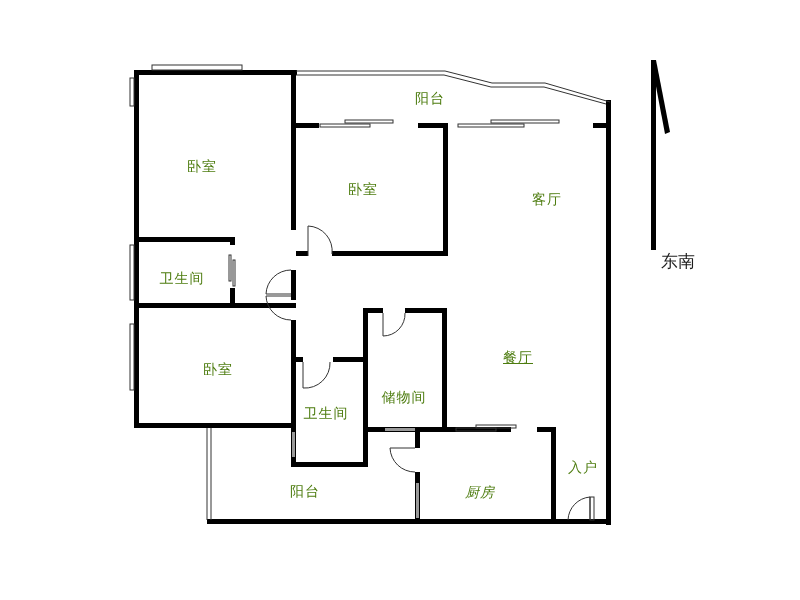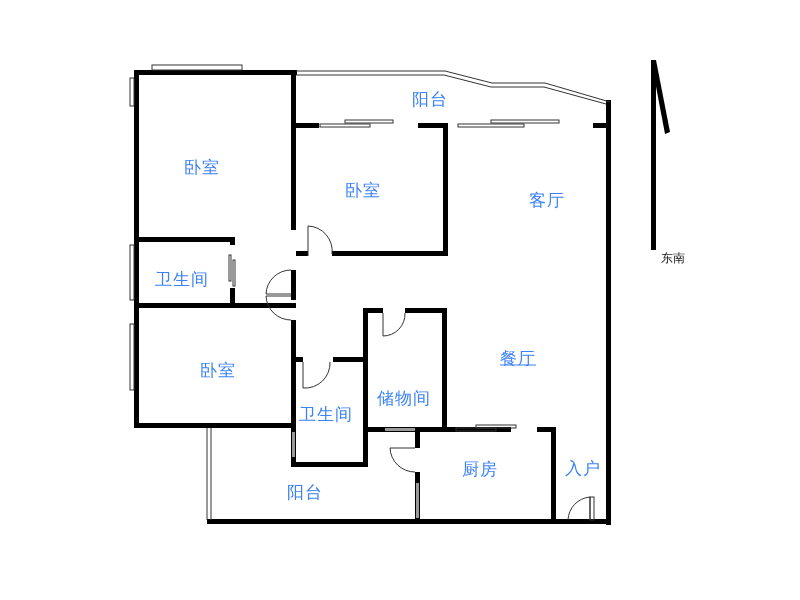--- a/index.html
+++ b/index.html
@@ -1,19 +1,19 @@
 <!DOCTYPE html>
 <html><head>
 <meta charset="utf-8">
 <style>
   html, body { margin: 0; padding: 0; background: #ffffff; }
   body { width: 800px; height: 600px; position: relative; overflow: hidden; font-family: "DejaVu Sans", sans-serif; }
   #plan { position: absolute; left: 0; top: 0; }
-  .room-label { position: absolute; font-size: 17px; color: #3b82f6; white-space: nowrap; transform: translate(-50%, -50%); letter-spacing: 1px; }
-  .compass-label { position: absolute; font-size: 12px; color: #1a1a1a; white-space: nowrap; }
+  .room-label { position: absolute; font-size: 14px; color: #4d7c0f; white-space: nowrap; transform: translate(-50%, -50%); letter-spacing: 1px; }
+  .compass-label { position: absolute; font-size: 17px; color: #1a1a1a; white-space: nowrap; }
 </style>
 </head>
 <body>
 
 <svg id="plan" width="800" height="600" viewBox="0 0 800 600" xmlns="http://www.w3.org/2000/svg">
   <g fill="#000">
 
     <rect x="134" y="70" width="5" height="358"></rect>
 
     <rect x="134" y="70" width="163" height="5"></rect>
@@ -112,17 +112,17 @@
 
 <div class="room-label" style="left:202px;top:167px;">卧室</div>
 <div class="room-label" style="left:363px;top:190px;">卧室</div>
 <div class="room-label" style="left:218px;top:370px;">卧室</div>
 <div class="room-label" style="left:430px;top:99px;">阳台</div>
 <div class="room-label" style="left:547px;top:200px;">客厅</div>
 <div class="room-label" style="left:182px;top:279px;">卫生间</div>
 <div class="room-label" style="left:326px;top:414px;">卫生间</div>
 <div class="room-label" style="left:404px;top:398px;">储物间</div>
 <div class="room-label" style="left:518px;top:358px;text-decoration:underline;">餐厅</div>
-<div class="room-label" style="left:480px;top:469px;">厨房</div>
+<div class="room-label" style="left:480px;top:493px;font-style:italic;">厨房</div>
 <div class="room-label" style="left:583px;top:468px;font-family:Liberation Serif, serif;">入户</div>
 <div class="room-label" style="left:305px;top:492px;">阳台</div>
 
 <div class="compass-label" style="left:661px;top:250px;">东南</div>
 
 </body></html>

